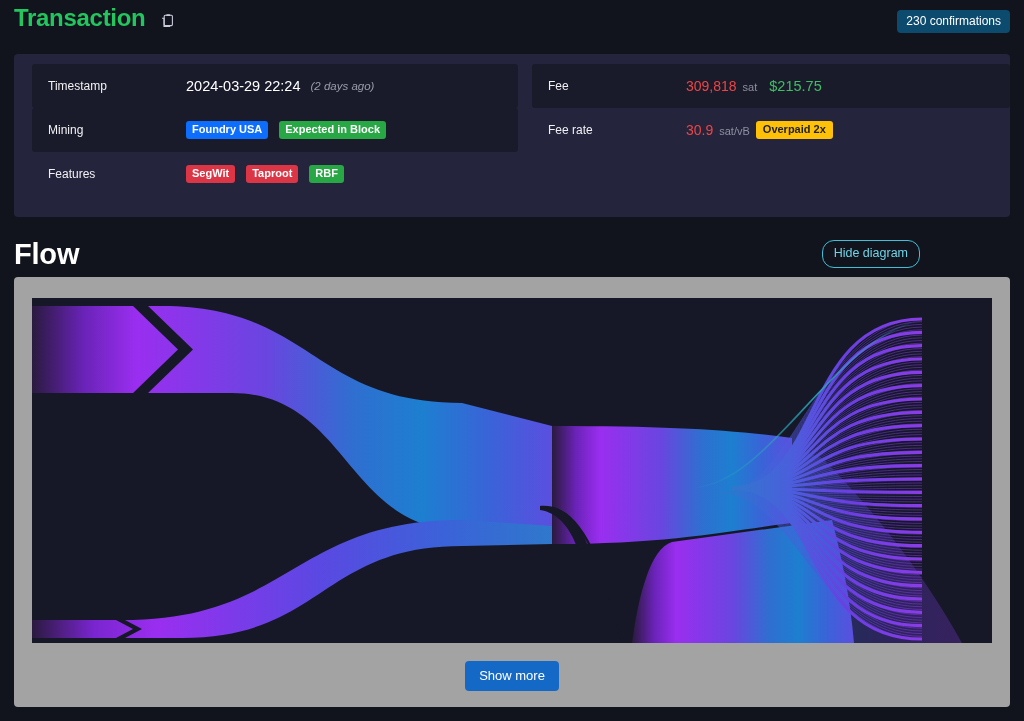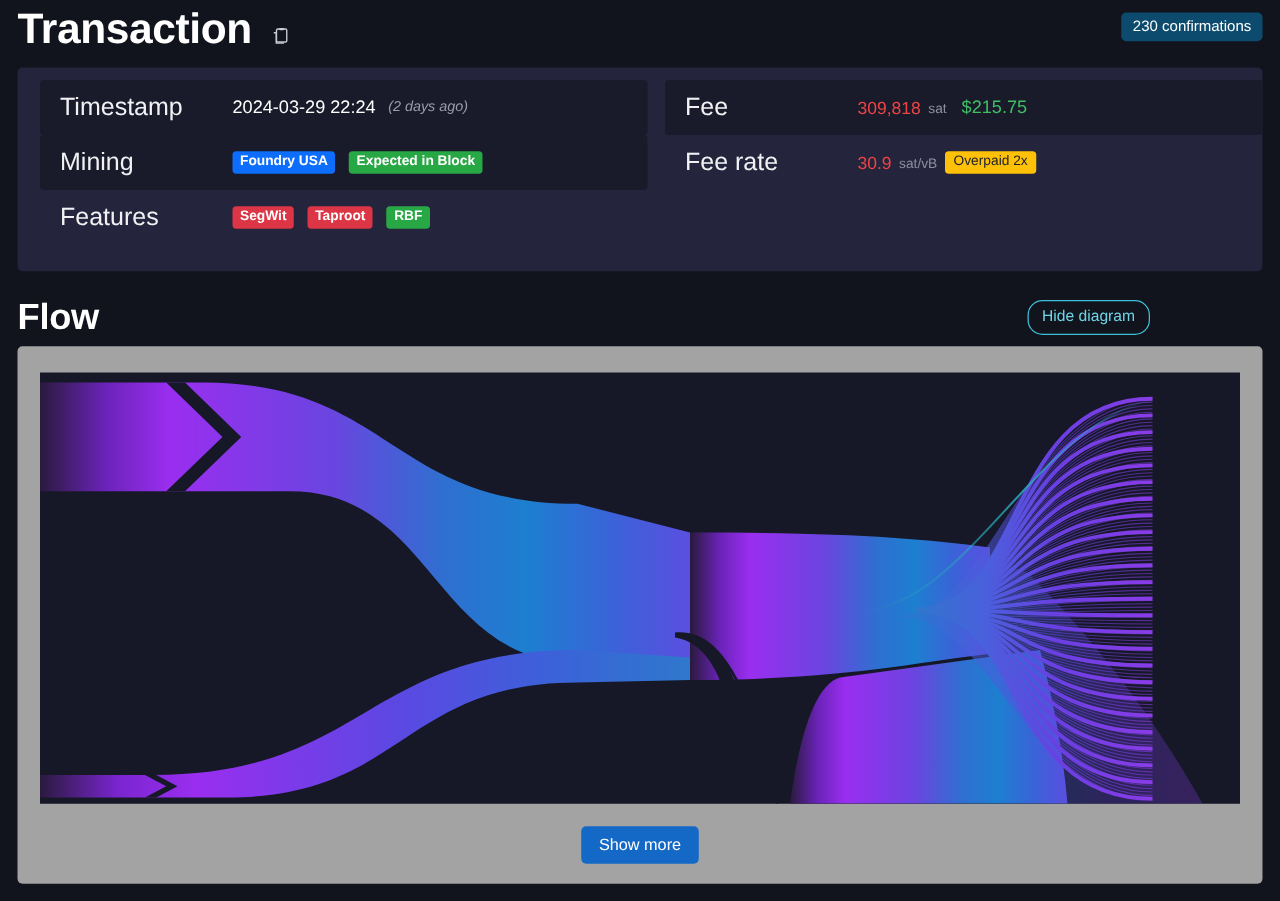--- a/index.html
+++ b/index.html
@@ -14,21 +14,21 @@
   .page { width: 1024px; height: 721px; position: relative; background: #11131d; }
 
   
   .page-header {
     display: flex; align-items: baseline;
     padding: 6px 14px 4px 14px;
     height: 46px;
     position: relative;
   }
   .page-title {
-    font-size: 34px; font-weight: 700; color: #ffffff;
+    font-size: 24px; font-weight: 700; color: #22c55e;
     letter-spacing: -0.3px; line-height: 1;
     margin: 0 10px 0 0;
     white-space: nowrap;
   }
   .txid {
     font-size: 13.5px; color: #4db8d8; font-weight: 400;
     letter-spacing: -0.1px; white-space: nowrap;
     font-family: "Liberation Sans", sans-serif;
   }
   .copy-icon {
@@ -59,21 +59,21 @@
 
   .drow {
     display: flex; align-items: center;
     height: 44px;
     padding: 0 14px 0 16px;
     border-radius: 3px;
   }
   .drow.alt { background: #191b2a; }
   .dlabel {
     width: 138px; flex: 0 0 138px;
-    font-size: 20px; color: #f1f1f4; font-weight: 400;
+    font-size: 12px; color: #f1f1f4; font-weight: 400;
   }
   .dvalue {
     font-size: 14.5px; color: #ffffff;
     display: flex; align-items: center; gap: 6px;
     white-space: nowrap;
   }
   .dvalue .num { font-size: 14px; color: #ef4444; }
   .unit { font-size: 11px; color: #8d8fa0; position: relative; top: 1px; }
   .muted-it { font-size: 11.5px; color: #9a9cac; font-style: italic; margin-left: 4px; }
   .fiat { color: #3fbf63; font-size: 14.5px; margin-left: 6px; }
@@ -82,21 +82,21 @@
     display: inline-block;
     font-size: 11px; font-weight: 700;
     padding: 3px 6px 4px 6px;
     border-radius: 3px; line-height: 1;
     color: #ffffff; white-space: nowrap;
   }
   .tag + .tag { margin-left: 5px; }
   .tag-red    { background: #dc3545; }
   .tag-green  { background: #28a745; }
   .tag-blue   { background: #0d6efd; }
-  .tag-amber  { background: #ffc107; color: #20232e; font-weight: 400; padding: 3px 7px 4px 7px; }
+  .tag-amber  { background: #ffc107; color: #20232e; font-weight: 700; padding: 3px 7px 4px 7px; }
 
   
   .flow-header {
     position: absolute; left: 0; top: 228px;
     width: 934px; height: 52px;
     display: flex; align-items: center;
     padding: 0 14px;
   }
   .flow-title {
     font-size: 29px; font-weight: 700; color: #ffffff;

